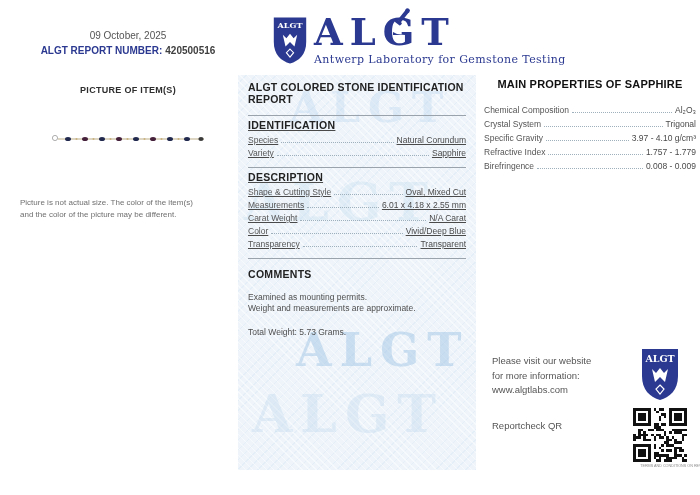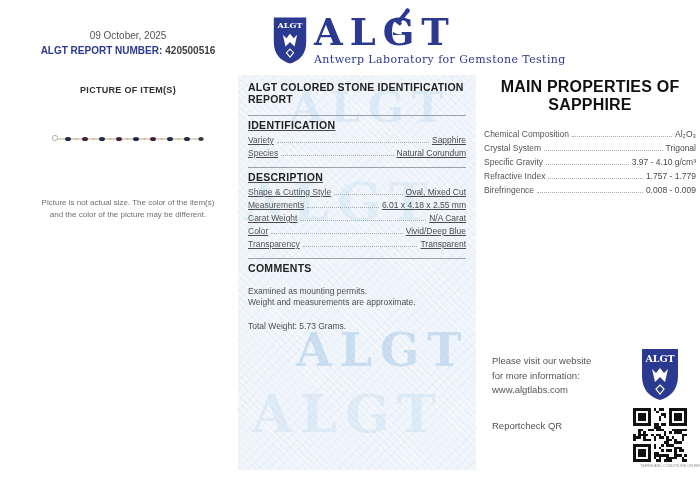--- a/index.html
+++ b/index.html
@@ -18,21 +18,21 @@
   .logo-right{margin-left:6px;position:relative;}
   .logo-word{font-family:"DejaVu Serif",serif;font-weight:bold;font-size:37px;line-height:40px;
              color:#2b3990;letter-spacing:7px;}
   .logo-microscope{position:absolute;left:74px;top:-6px;width:26px;height:30px;}
   .logo-tagline{font-family:"DejaVu Serif",serif;font-size:11px;color:#2b3990;margin-top:1px;letter-spacing:0.4px;}
 
   
   .picture-title{position:absolute;left:28px;top:85px;width:200px;text-align:center;
                  font-size:9px;font-weight:bold;color:#2e2e2e;letter-spacing:0.3px;}
   .bracelet{position:absolute;left:48px;top:130px;width:160px;height:18px;}
-  .disclaimer{position:absolute;left:20px;top:197px;width:216px;text-align:center;
+  .disclaimer{position:absolute;left:20px;top:197px;width:216px;
               font-size:8px;color:#6f6f6f;line-height:1.5;}
 
   
   .panel{position:absolute;left:238px;top:75px;width:238px;height:395px;background:#eef4fa;
          background-image:
            repeating-linear-gradient(45deg, rgba(255,255,255,0.55) 0 1px, transparent 1px 5px),
            repeating-linear-gradient(-45deg, rgba(203,224,242,0.28) 0 1px, transparent 1px 7px);
          overflow:hidden;}
   .watermark{position:absolute;font-family:"DejaVu Serif",serif;font-weight:bold;letter-spacing:8px;pointer-events:none;}
   .wm1{top:8px;left:52px;font-size:42px;color:rgba(176,206,234,0.30);}
@@ -40,29 +40,29 @@
   .wm3{top:248px;left:58px;font-size:46px;color:rgba(148,189,224,0.42);}
   .wm4{top:308px;left:14px;font-size:52px;color:rgba(182,211,236,0.30);}
   .panel-inner{position:relative;padding:6px 10px 0 10px;}
   .panel-title{font-size:10.5px;font-weight:bold;color:#222;letter-spacing:0.2px;margin:0 0 10px 0;}
   .section{border-top:1px solid #9aa3ab;padding-top:3px;margin-bottom:9px;text-decoration:underline;}
   .section-title{font-size:10.5px;font-weight:bold;color:#222;letter-spacing:0.3px;margin:0 0 4px 0;}
   .row{display:flex;align-items:baseline;font-size:8.5px;color:#555;margin:3px 0;}
   .row .lbl{white-space:nowrap;}
   .row .leader{flex:1;border-bottom:1px dotted #9fb0bd;margin:0 3px 2px 3px;height:1px;}
   .row .val{white-space:nowrap;color:#4a4a4a;}
-  .comments-section{border-top:1px solid #9aa3ab;padding-top:3px;}
+  .comments-section{border-top:1px solid #9aa3ab;padding-top:9px;}
   .comments-section p{font-size:8.5px;color:#4f4f4f;line-height:1.35;margin:0;}
   .cm1{margin-top:14px !important;}
   .cm2{margin-top:12px !important;}
   .cm3{margin-top:12px !important;}
 
   
   .props{position:absolute;left:484px;top:78px;width:212px;}
-  .props-title{text-align:center;font-size:16px;font-weight:bold;color:#111;letter-spacing:0.2px;margin:0 0 15px 0;}
+  .props-title{text-align:center;font-size:11px;font-weight:bold;color:#111;letter-spacing:0.2px;margin:0 0 15px 0;}
   .props .row{margin:4px 0;}
 
   .website-block{position:absolute;left:492px;top:348px;width:204px;display:flex;justify-content:space-between;}
   .website-text{font-size:9.5px;color:#555;line-height:1.55;padding-top:6px;}
   .footer-shield{width:44px;height:54px;margin-right:14px;}
 
   .qr-block{position:absolute;left:492px;top:408px;width:204px;display:flex;justify-content:space-between;}
   .qr-label{font-size:9.5px;color:#555;margin-top:12px;}
   .qr-col{width:64px;text-align:center;margin-right:4px;}
   .qr-svg{width:54px;height:54px;background:#fff;display:block;margin:0 auto;}
@@ -135,28 +135,28 @@
     <span class="watermark wm2">ALGT</span>
     <span class="watermark wm3">ALGT</span>
     <span class="watermark wm4">ALGT</span>
 
     <div class="panel-inner">
       <div class="panel-title">ALGT COLORED STONE IDENTIFICATION REPORT</div>
 
       <div class="section">
         <div class="section-title">IDENTIFICATION</div>
         <div class="row">
+          <span class="lbl">Species</span>
+          <span class="leader"></span>
+          <span class="val">Natural Corundum</span>
+        </div>
+        <div class="row">
           <span class="lbl">Variety</span>
           <span class="leader"></span>
           <span class="val">Sapphire</span>
-        </div>
-        <div class="row">
-          <span class="lbl">Species</span>
-          <span class="leader"></span>
-          <span class="val">Natural Corundum</span>
         </div>
       </div>
 
       <div class="section">
         <div class="section-title">DESCRIPTION</div>
         <div class="row">
           <span class="lbl">Shape &amp; Cutting Style</span>
           <span class="leader"></span>
           <span class="val">Oval, Mixed Cut</span>
         </div>

